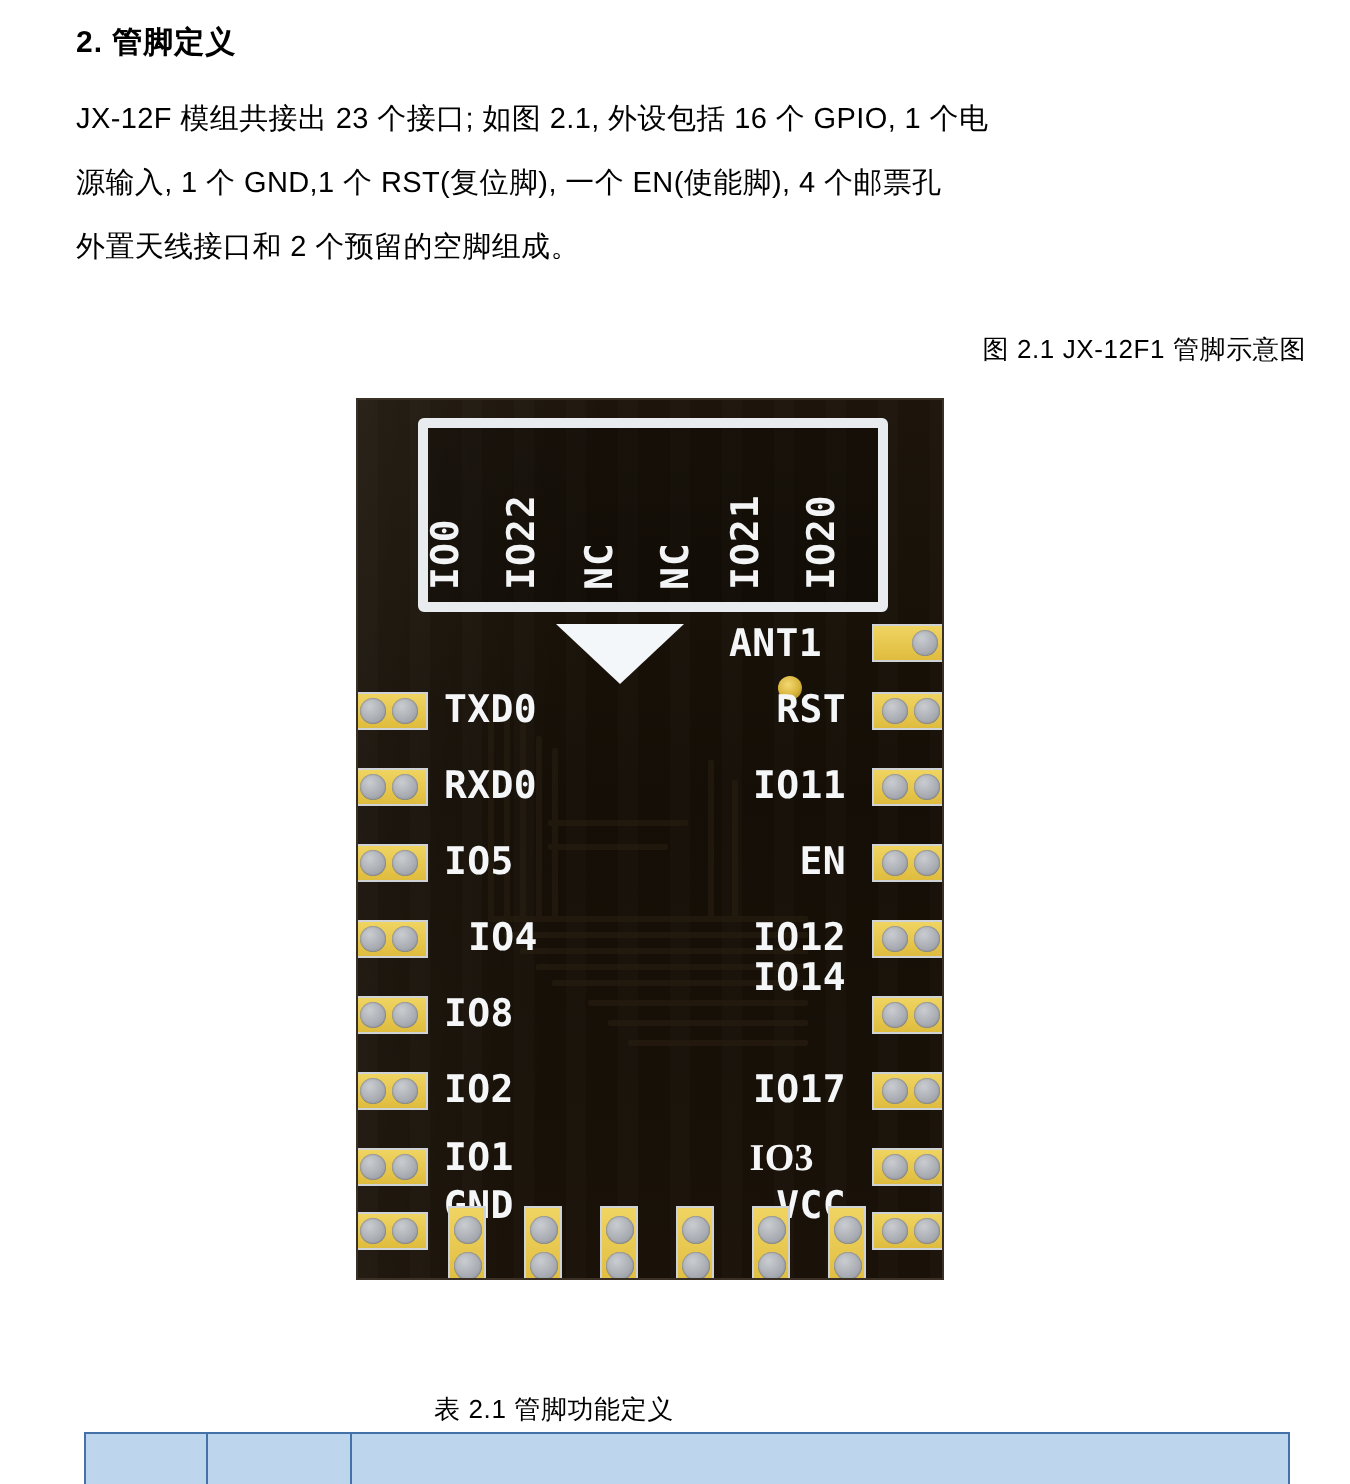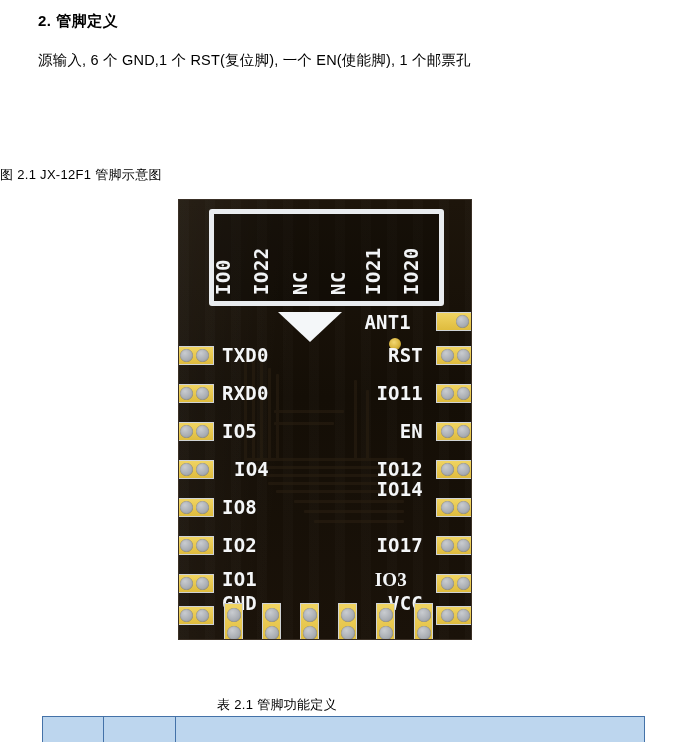--- a/index.html
+++ b/index.html
@@ -35,21 +35,21 @@
     line-height: 32px;
     letter-spacing: 0.2px;
   }
   .doc-para .ln { display: block; white-space: nowrap; }
 
   .fig-caption {
     position: absolute;
     left: 0;
     top: 166px;
     width: 653px;
-    text-align: left;
+    text-align: right;
     font-size: 13px;
     letter-spacing: 0.3px;
   }
   .tbl-caption {
     position: absolute;
     left: 0;
     top: 696px;
     width: 554px;
     text-align: center;
     font-size: 13px;
@@ -189,21 +189,23 @@
   .tbl .c1 { width: 61px; }
   .tbl .c2 { width: 72px; }
   .tbl .c3 { flex: 1; }
 </style>
 </head>
 <body>
 
 <div class="doc-heading">2. 管脚定义</div>
 
 <div class="doc-para">
-  <span class="ln">源输入, 6 个 GND,1 个 RST(复位脚), 一个 EN(使能脚), 1 个邮票孔</span>
+  <span class="ln">JX-12F 模组共接出 23 个接口; 如图 2.1,  外设包括 16 个 GPIO, 1 个电</span>
+  <span class="ln">源输入, 1 个 GND,1 个 RST(复位脚), 一个 EN(使能脚), 4 个邮票孔</span>
+  <span class="ln">外置天线接口和 2 个预留的空脚组成。</span>
 </div>
 
 <div class="fig-caption">图 2.1 JX-12F1 管脚示意图</div>
 
 <div class="board">
   <div class="board-stripes"></div>
 
   <div class="traces">
     <span style="left:10px; top:0px;  width:3px;  height:110px;"></span>
     <span style="left:18px; top:6px;  width:3px;  height:104px;"></span>

